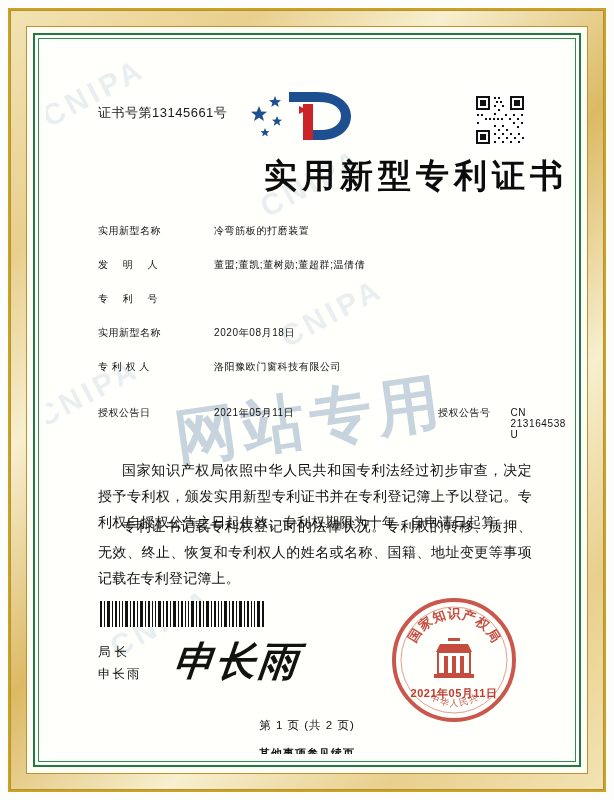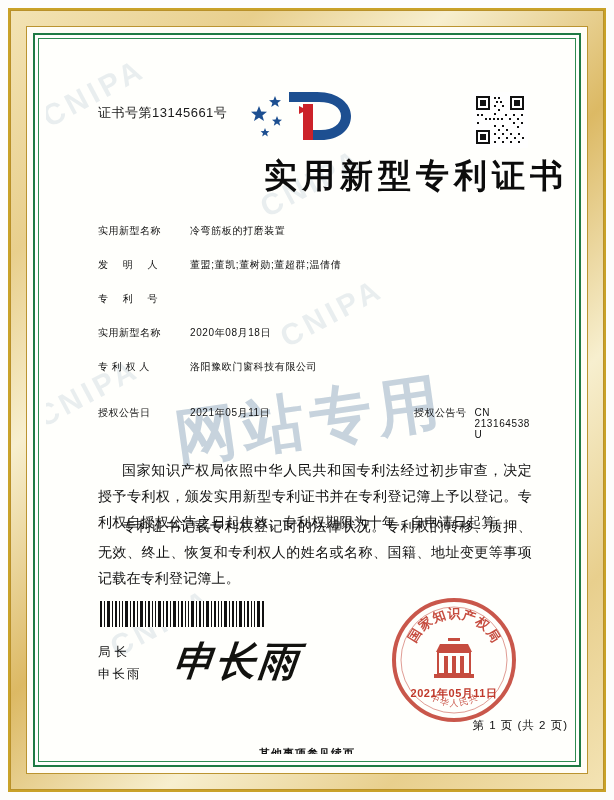--- a/index.html
+++ b/index.html
@@ -110,29 +110,30 @@
     width:92px;
     flex:0 0 92px;
     letter-spacing:.5px;
   }
   .row .lbl.spread{
     letter-spacing:6px;
   }
   .row .val{
     flex:1;
     letter-spacing:.6px;
+    margin-left:24px;
   }
   .row.two .val{flex:0 0 auto;min-width:210px;}
   .row .lbl2{
     flex:0 0 auto;
     margin-left:14px;
     letter-spacing:.5px;
     margin-top:12px;
   }
-  .row .val2{margin-left:8px;letter-spacing:.6px;}
+  .row .val2{margin-left:20px;letter-spacing:.6px;}
   
   .para{
     position:absolute;left:52px;right:36px;
     font-size:14px;
     line-height:1.85;
     color:#111;
     text-align:justify;
     text-indent:24px;
     letter-spacing:.2px;
   }
@@ -169,21 +170,21 @@
   }
   .seal-date{
     position:absolute;right:52px;top:640px;
     width:124px;text-align:center;
     font-size:11px;color:#c0392b;font-weight:bold;
     letter-spacing:.5px;
   }
   
   .page-no{
     position:absolute;left:0;right:0;top:672px;
-    text-align:right;font-size:11.5px;color:#111;letter-spacing:1px;
+    text-align:center;font-size:11.5px;color:#111;letter-spacing:1px;
   }
   .footnote{
     position:absolute;left:0;right:0;top:700px;
     text-align:center;font-size:11px;color:#111;letter-spacing:1px;font-weight:bold;
   }
 </style>
 </head>
 <body>
 
 <div class="page">

